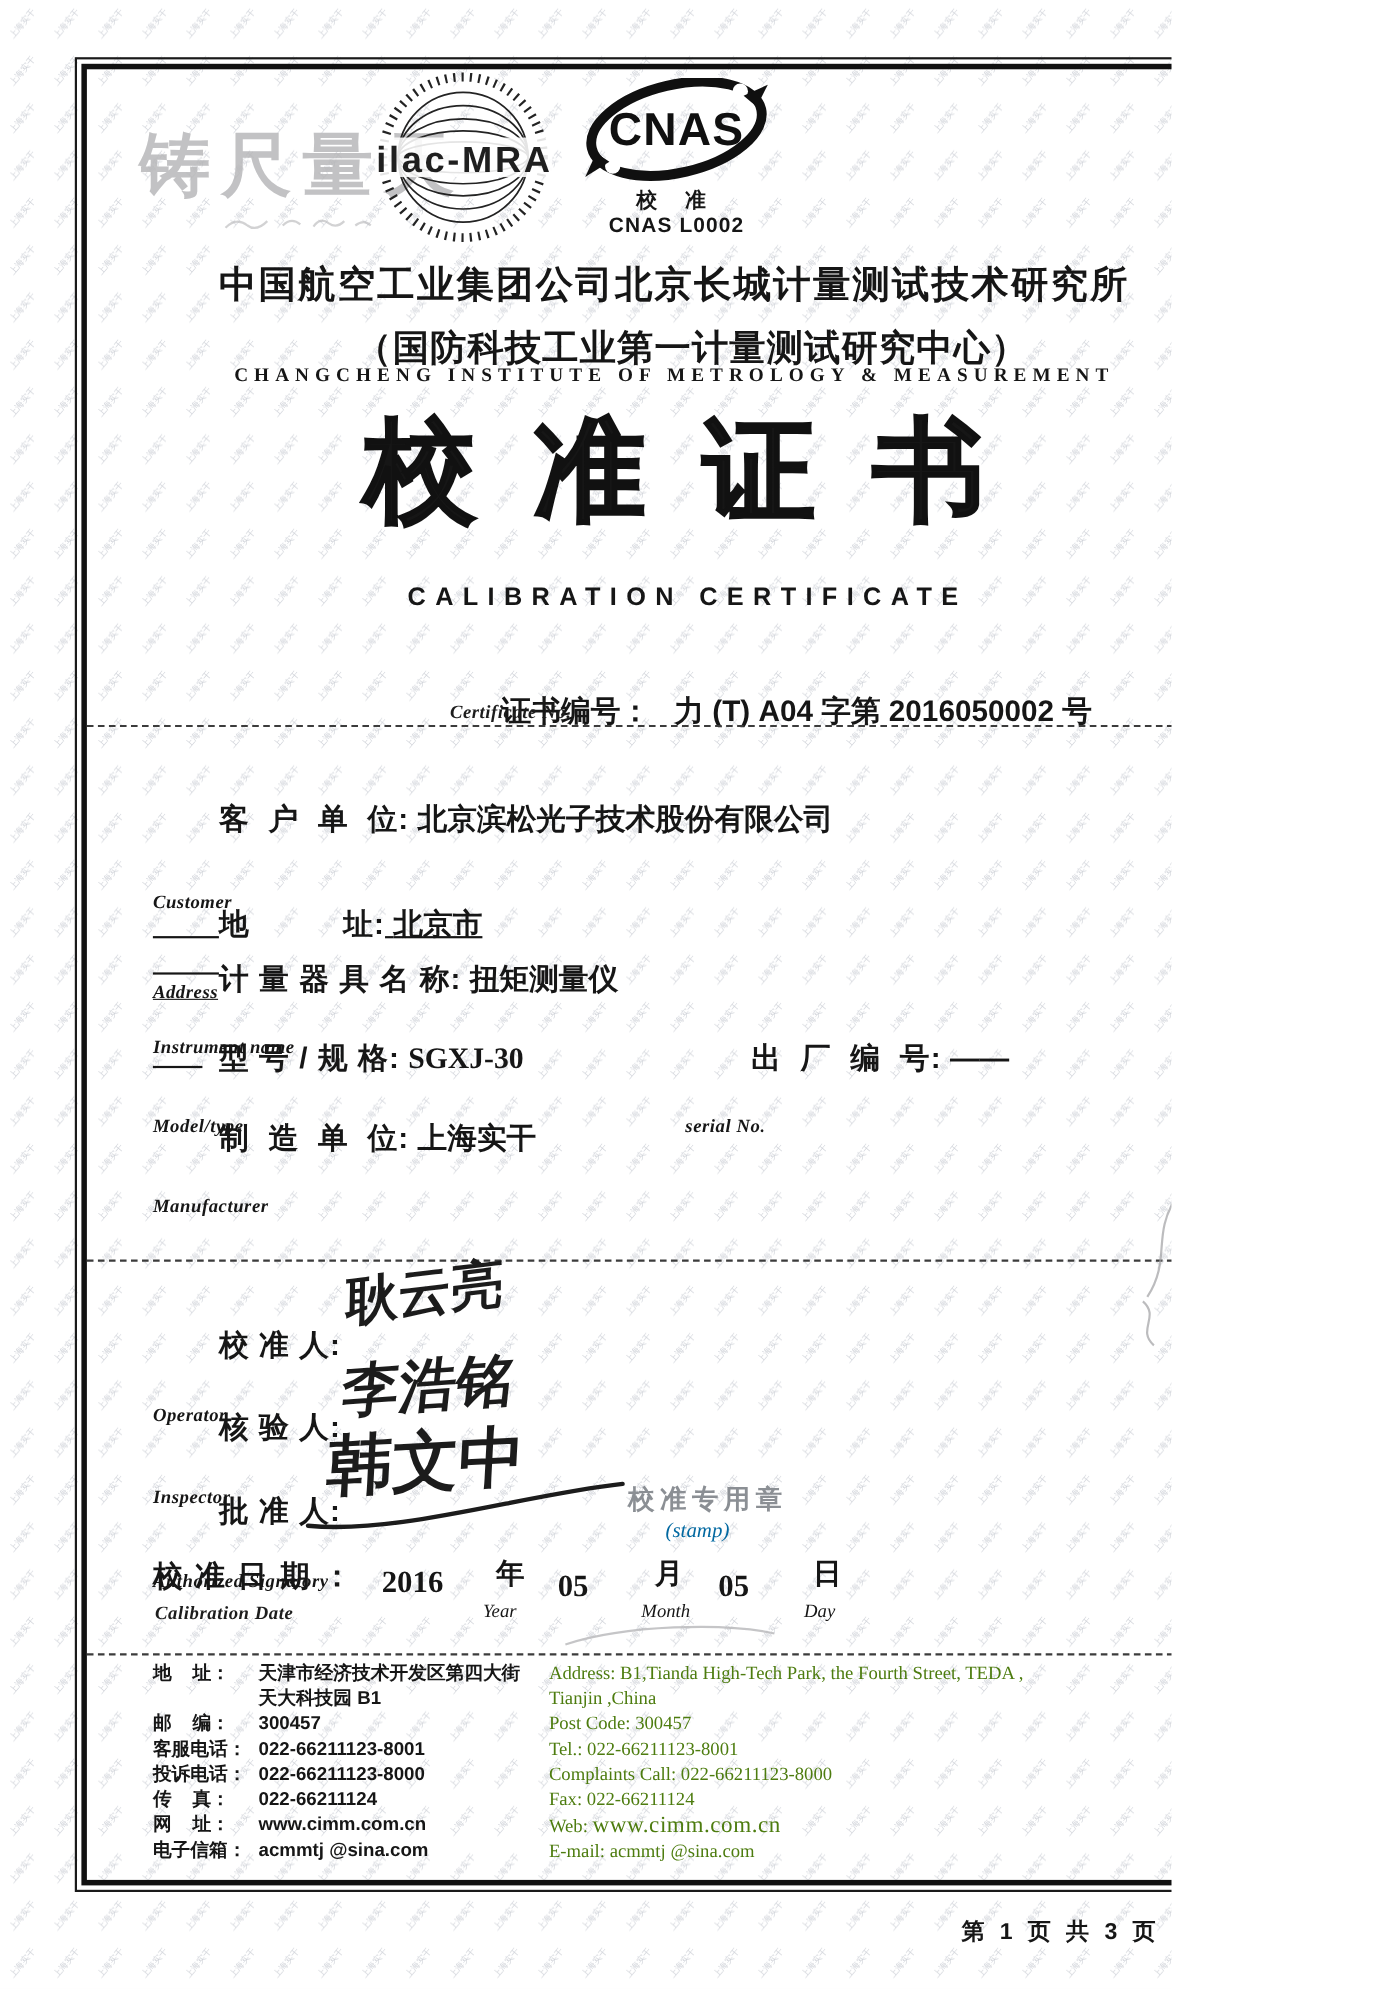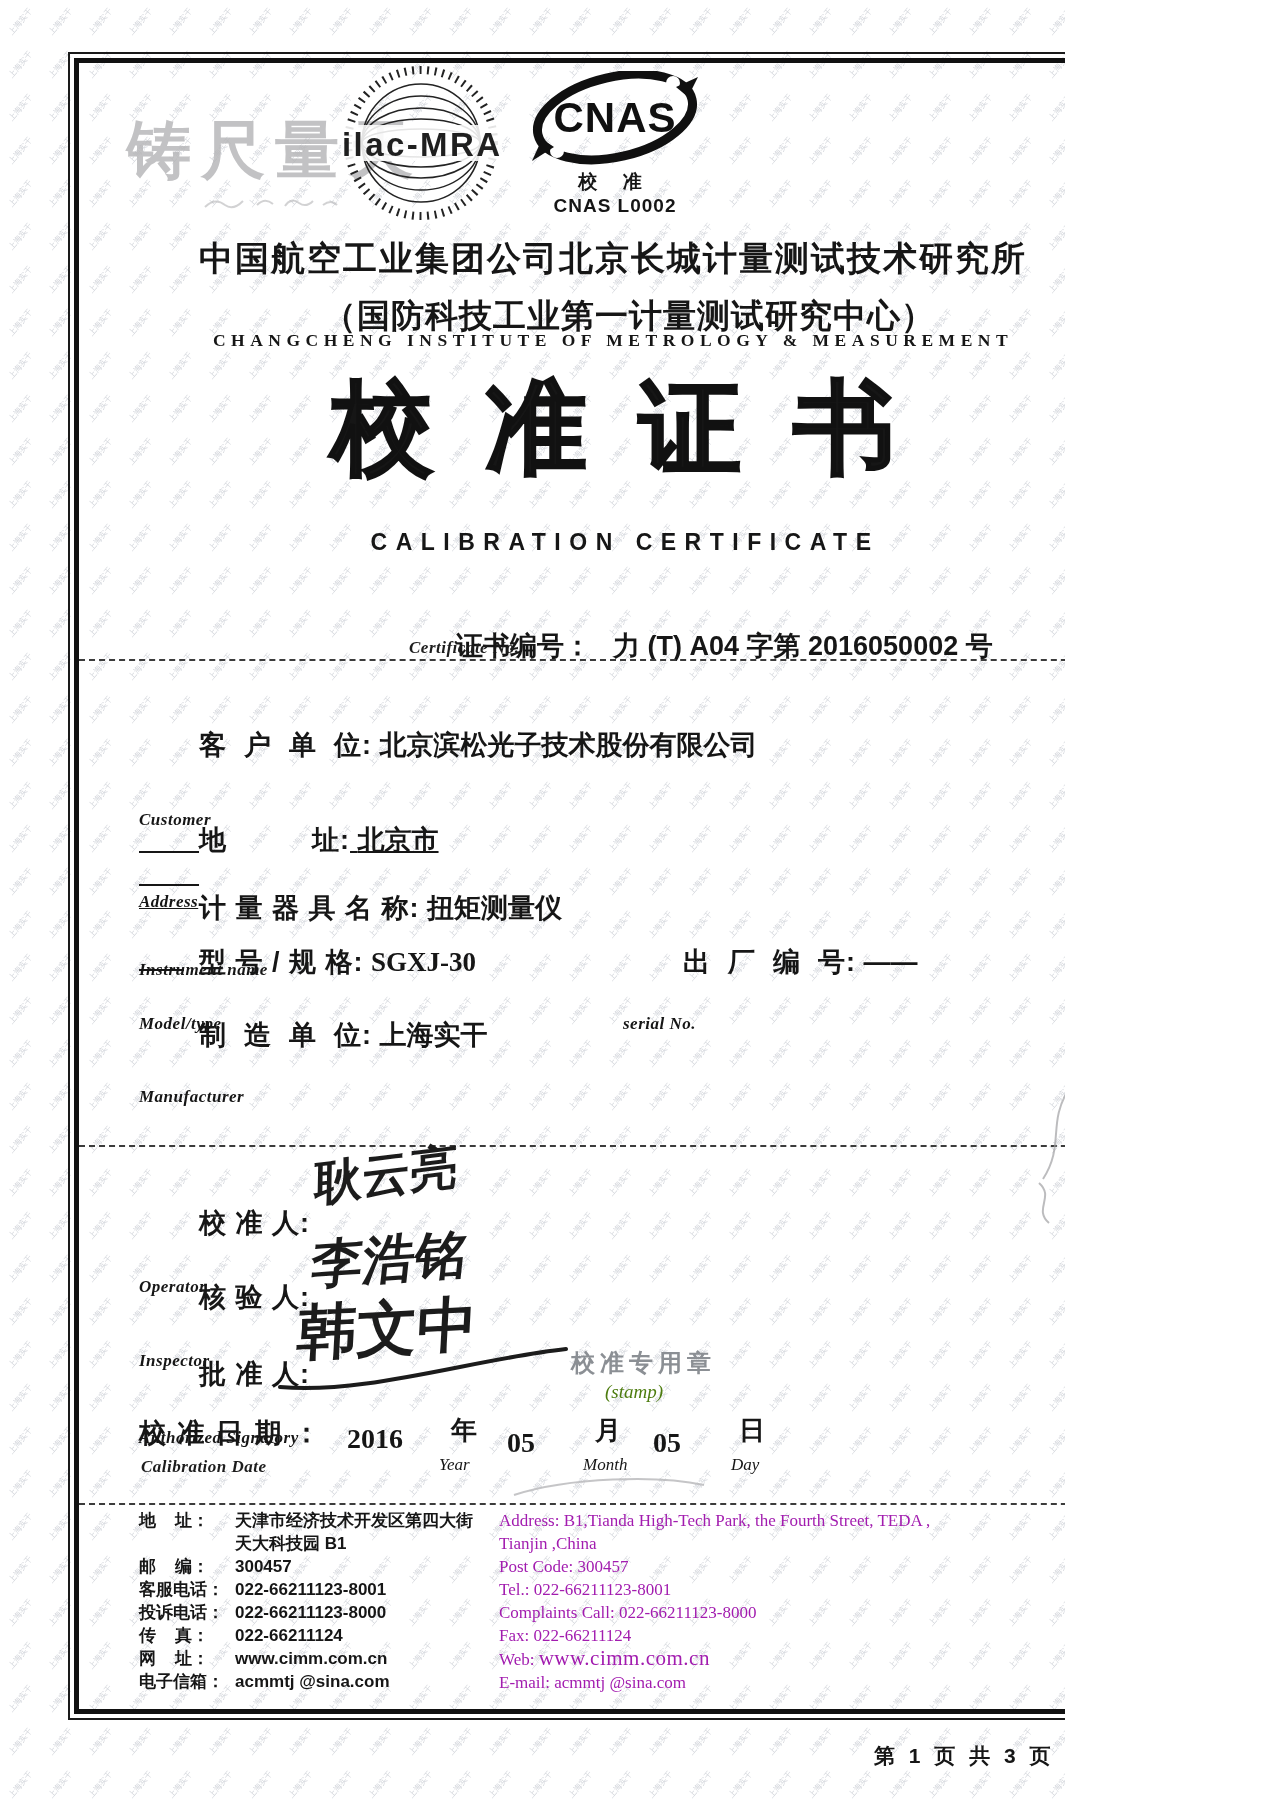--- a/index.html
+++ b/index.html
@@ -42,33 +42,33 @@
   .frow .val{font-weight:700;}
   .val-latin{font-family:"Liberation Serif",serif;font-weight:700;}
   .fsub{font-family:"Liberation Serif",serif;font-style:italic;font-size:17px;font-weight:600;letter-spacing:.5px;}
 
   
   .sig{font-family:"Liberation Serif",serif;font-weight:700;color:#1c1c1c;white-space:pre;}
   .sig1{left:235px;top:1080px;font-size:48px;transform:rotate(-7deg) skewX(-8deg);}
   .sig2{left:232px;top:1162px;font-size:52px;transform:rotate(-4deg) skewX(-10deg);}
   .sig3{left:218px;top:1226px;font-size:60px;transform:rotate(-3deg) skewX(-6deg);}
   .stamp-cn{left:492px;top:1284px;font-size:24px;font-weight:600;letter-spacing:5px;color:#8b8f94;white-space:pre;}
-  .stamp-en{left:526px;top:1318px;font-family:"Liberation Serif",serif;font-style:italic;font-size:19px;color:#4d7c0f;}
+  .stamp-en{left:526px;top:1318px;font-family:"Liberation Serif",serif;font-style:italic;font-size:19px;color:#0369a1;}
 
   
   .dlab{left:60px;top:1352px;font-size:27px;font-weight:700;white-space:pre;letter-spacing:2px;}
   .dsub{left:62px;top:1394px;}
   .dval{font-family:"Liberation Serif",serif;font-size:28px;font-weight:600;}
   .dcjk{font-size:26px;font-weight:700;}
   .dsub2{font-family:"Liberation Serif",serif;font-style:italic;font-size:17px;font-weight:400;}
 
   
   .fcol-cn{left:60px;top:1446px;width:360px;font-size:17px;line-height:23px;font-weight:600;}
   .fcol-cn .flab{display:inline-block;width:96px;white-space:pre;font-weight:700;}
-  .fcol-en{left:420px;top:1446px;width:600px;font-family:"Liberation Serif",serif;font-size:17px;line-height:23px;font-weight:500;color:#a21caf;}
+  .fcol-en{left:420px;top:1446px;width:600px;font-family:"Liberation Serif",serif;font-size:17px;line-height:23px;font-weight:500;color:#4d7c0f;}
   .weburl{font-size:21px;letter-spacing:.5px;}
 
   
   .pf-cn{left:874px;top:1742px;font-size:21px;font-weight:600;letter-spacing:4px;z-index:2;}
   .pf-en{left:1104px;top:1746px;font-family:"Liberation Serif",serif;font-size:19px;z-index:2;}
 </style>
 </head>
 <body>
 
 <div class="page">
@@ -134,21 +134,21 @@
       <div class="abs frow" style="top:633px;">
         <span class="lab">客  户  单  位:</span> <span class="val">北京滨松光子技术股份有限公司</span>
         <div class="fsub" style="margin-top:16px;">Customer</div>
       </div>
 
       <div class="abs frow" style="top:728px;text-decoration:underline;">
         <span class="lab">地          址:</span> <span class="val">北京市</span>
         <div class="fsub" style="margin-top:3px;">Address</div>
       </div>
 
-      <div class="abs frow" style="top:796px;">
+      <div class="abs frow" style="top:778px;">
         <span class="lab">计 量 器 具 名 称:</span> <span class="val">扭矩测量仪</span>
         <div class="fsub" style="margin-top:3px;">Instrument name</div>
       </div>
 
       <div class="abs frow" style="top:850px;">
         <span class="lab">型 号 / 规 格:</span> <span class="val val-latin">SGXJ-30</span>
         <div class="fsub" style="margin-top:3px;">Model/type</div>
       </div>
       <div class="abs frow" style="top:850px;left:544px;">
         <span class="lab">出  厂  编  号:</span> <span class="val">——</span>

